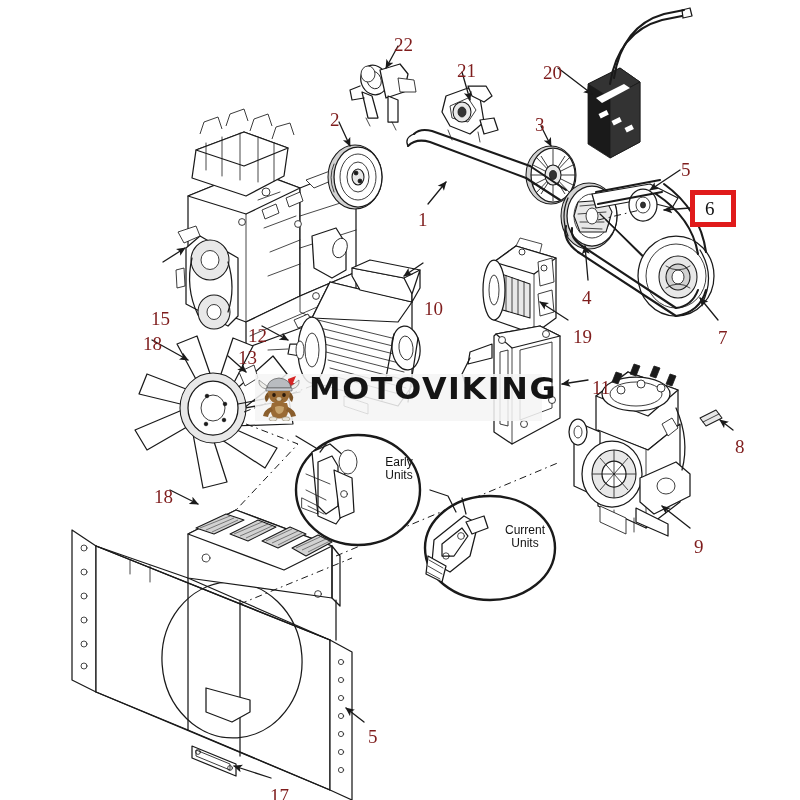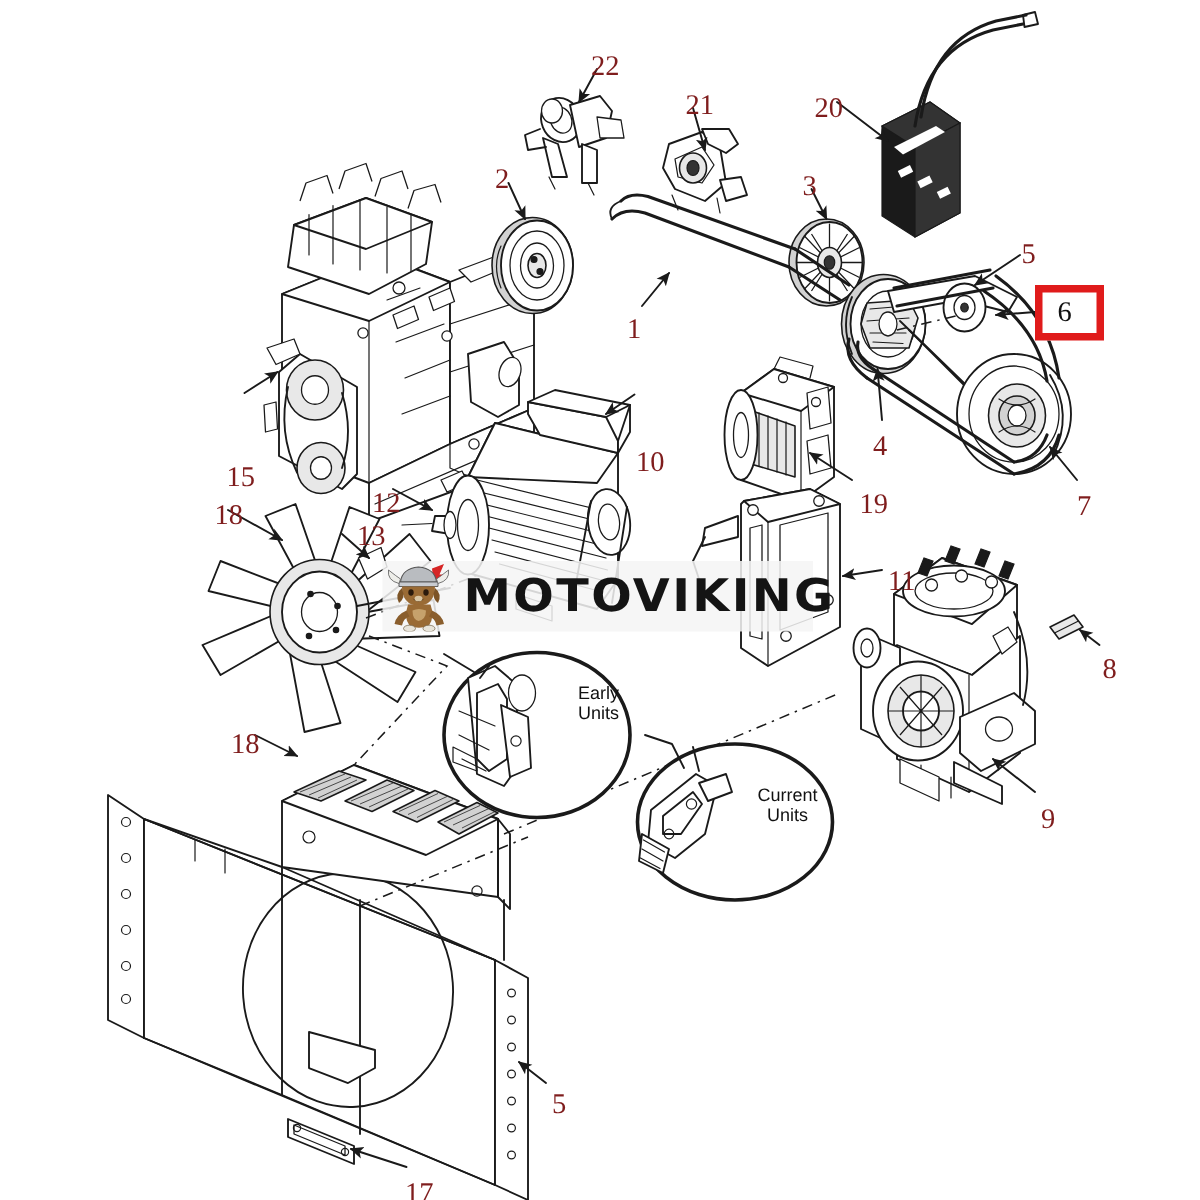--- a/index.html
+++ b/index.html
@@ -38,21 +38,21 @@
     font-family:"Liberation Serif",serif;
     font-size:19px;
     color:#111;
   }
   
   #wm{
     position:absolute;
     left:255px; top:374px;
     width:287px; height:47px;
     background:rgba(244,244,244,0.86);
-    display:flex;align-items:center;
+    display:flex;
   }
   #wm-mark{
     position:relative;
     width:52px;height:47px;flex:0 0 52px;
   }
   #wm-text{
     font-family:"DejaVu Sans",sans-serif;
     font-weight:bold;
     font-size:30px;
     letter-spacing:1.5px;

